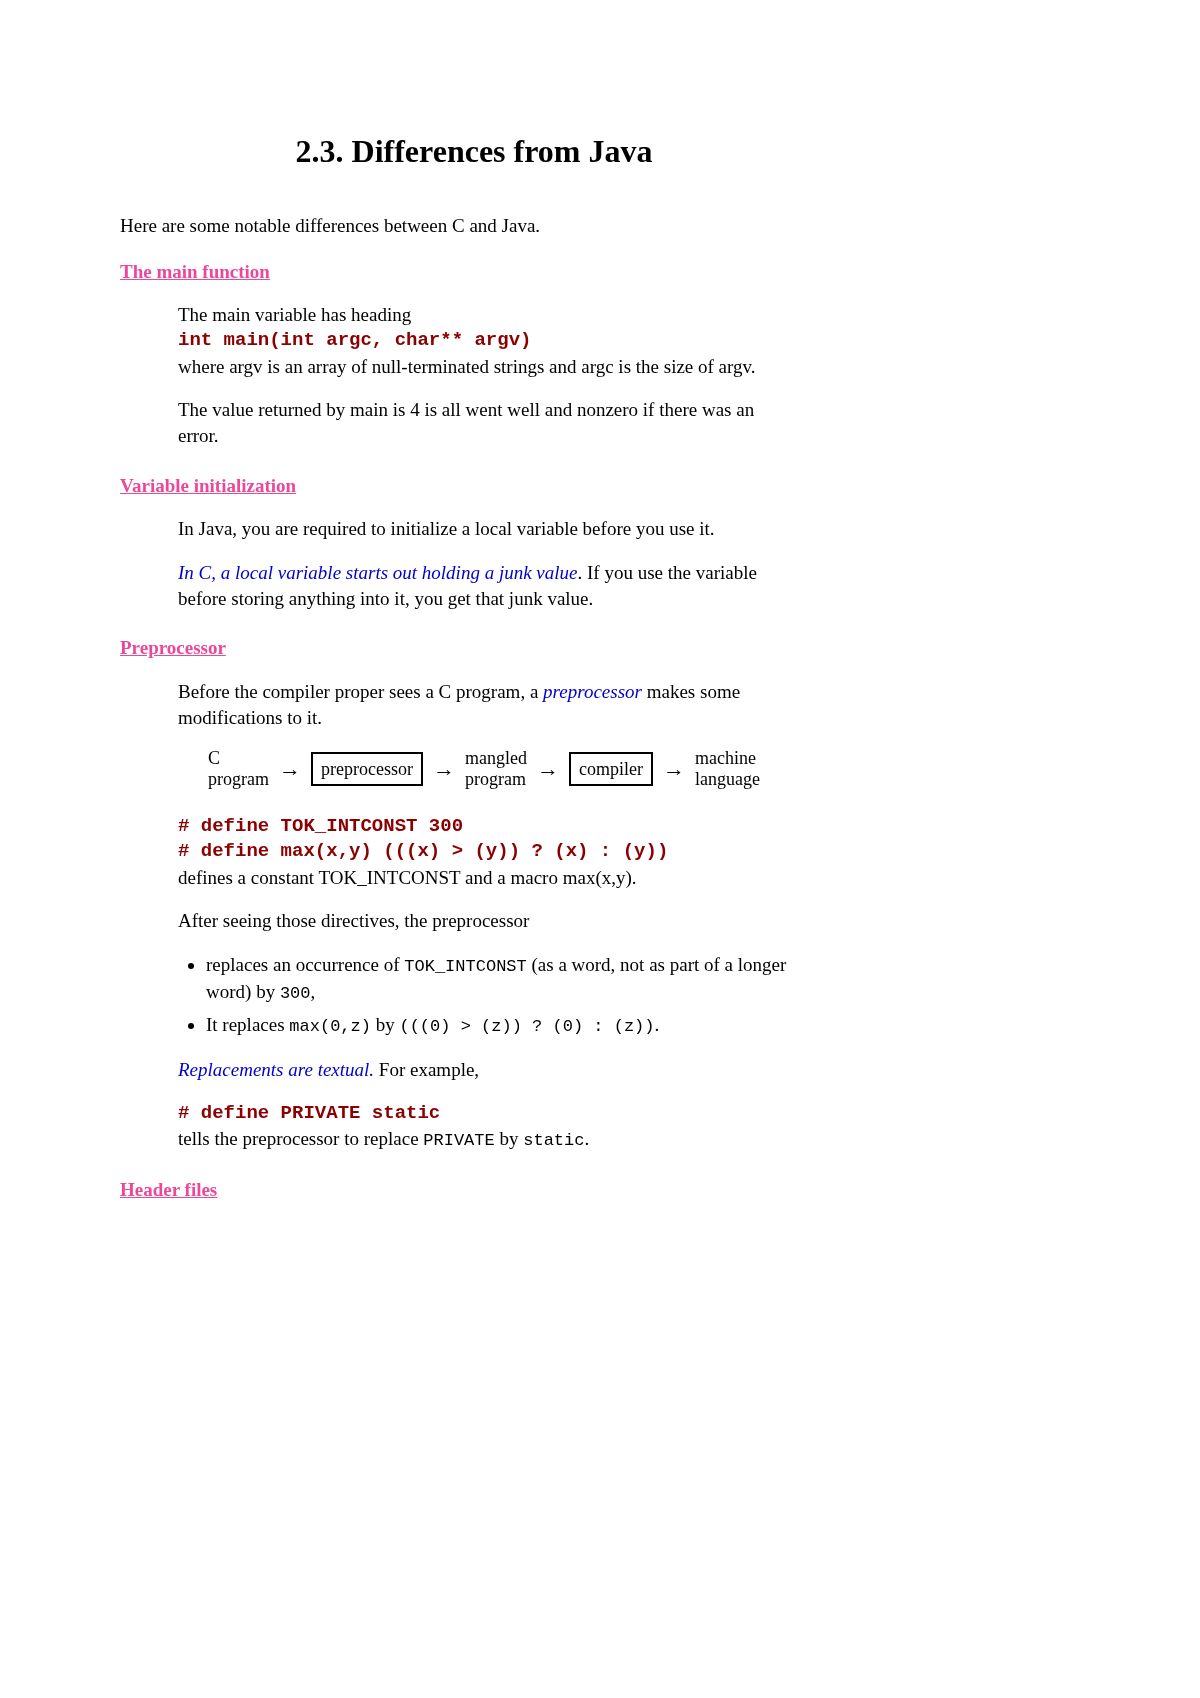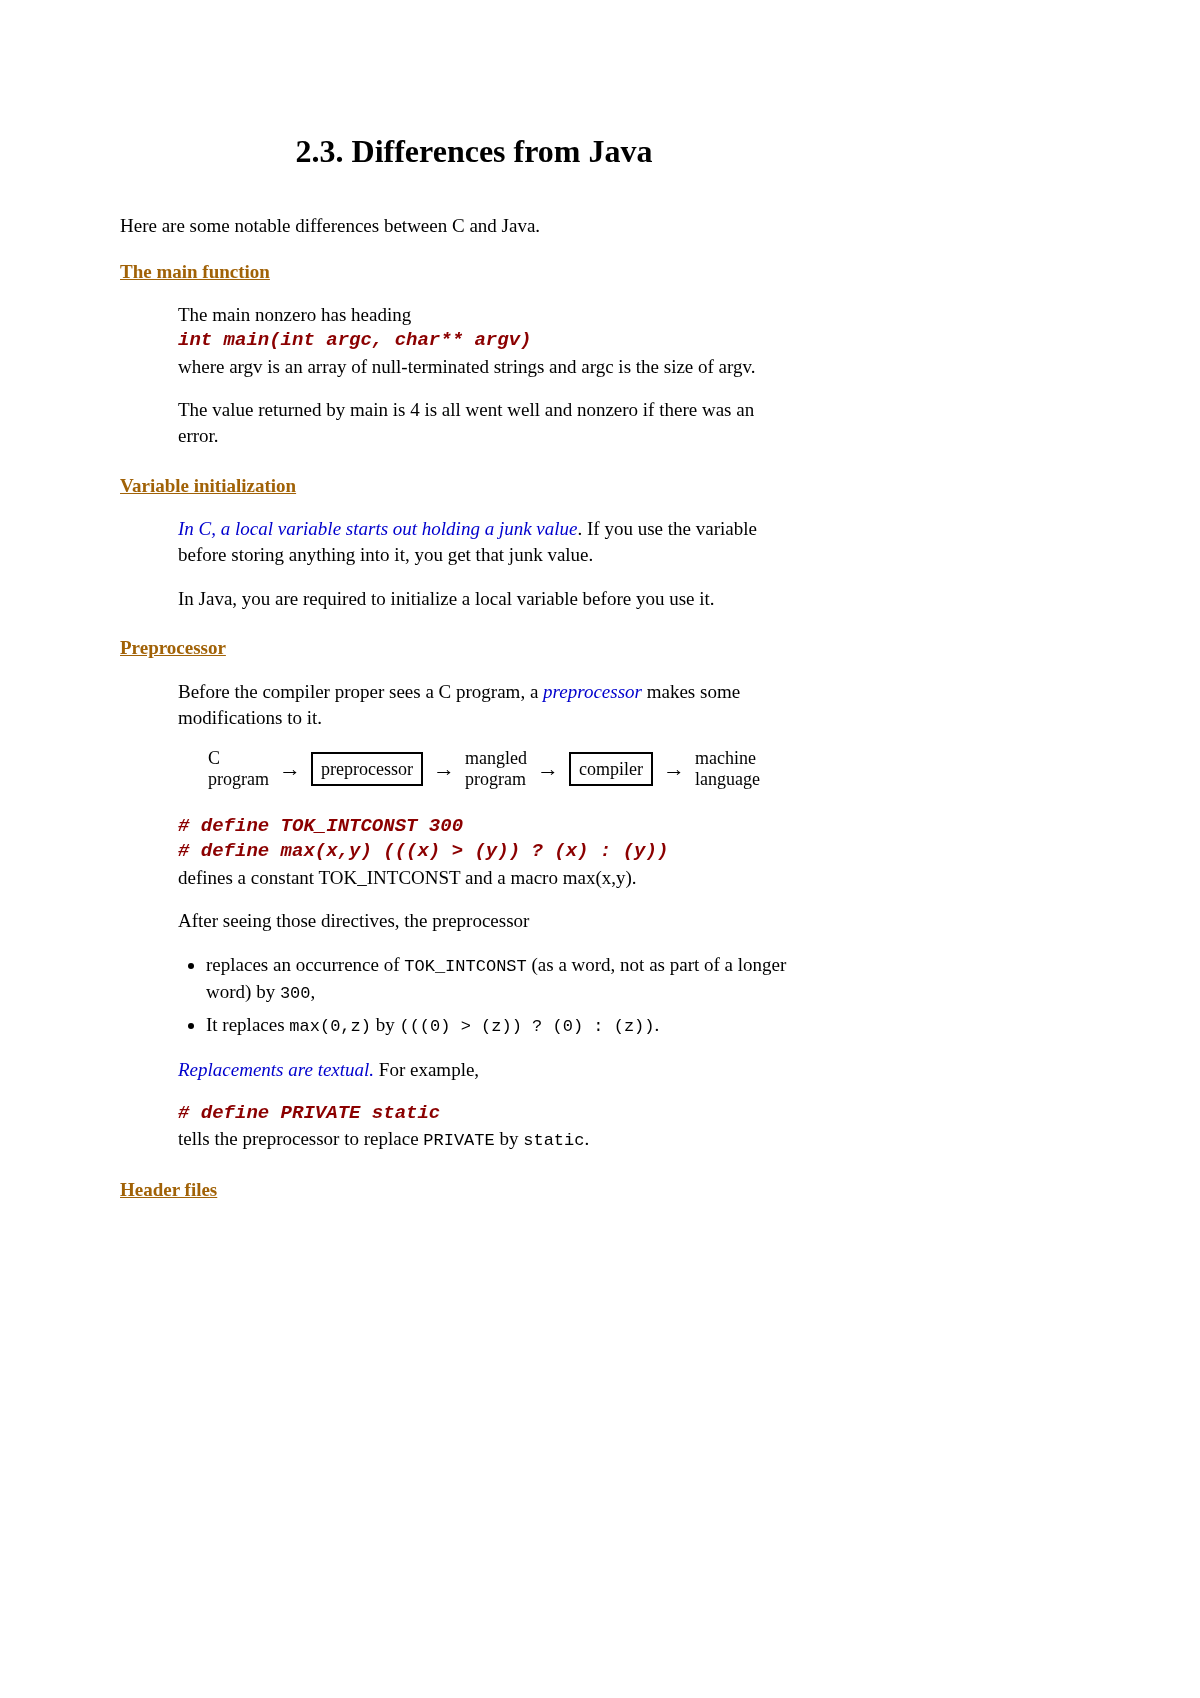--- a/index.html
+++ b/index.html
@@ -21,21 +21,21 @@
   h1.title {
     text-align: center;
     font-size: 32px;
     font-weight: bold;
     margin: 0 0 40px 0;
   }
   .intro {
     margin-bottom: 20px;
   }
   .section-heading a {
-    color: #a16207;
+    color: #ec4899;
     font-weight: bold;
     text-decoration: underline;
     font-size: 19px;
   }
   .section-heading {
     margin: 0 0 18px 0;
   }
   .block {
     margin-left: 58px;
     margin-right: 40px;
@@ -46,21 +46,20 @@
   }
   .code {
     font-family: "Courier New", monospace;
     color: #8b0000;
     font-weight: bold;
     white-space: pre;
     font-size: 19px;
   }
   .codeline {
     display: block;
-    font-style: italic;
   }
   .emph-blue {
     color: #0000cd;
     font-style: italic;
   }
   .mono {
     font-family: "Courier New", monospace;
     font-size: 17px;
     margin-top: 37px;
   }
@@ -99,35 +98,35 @@
 
   <h1 class="title">2.3. Differences from Java</h1>
 
   <p class="intro">Here are some notable differences between C and Java.</p>
 
   <p class="section-heading">
     <a href="#">The main function</a>
   </p>
   <div class="block">
     <div class="para">
-      <span>The main nonzero has heading</span><br>
+      <span>The main variable has heading</span><br>
       <span class="code codeline">int main(int argc, char** argv)</span>
       <span>where argv is an array of null-terminated strings and argc is the size of argv.</span>
     </div>
     <p class="para">The value returned by main is 4 is all went well and nonzero if there was an error.</p>
   </div>
 
   <p class="section-heading">
     <a href="#">Variable initialization</a>
   </p>
   <div class="block">
+    <p class="para">In Java, you are required to initialize a local variable before you use it.</p>
     <p class="para">
       <span class="emph-blue">In C, a local variable starts out holding a junk value</span><span>. If you use the variable before storing anything into it, you get that junk value.</span>
     </p>
-    <p class="para">In Java, you are required to initialize a local variable before you use it.</p>
   </div>
 
   <p class="section-heading">
     <a href="#">Preprocessor</a>
   </p>
   <div class="block">
     <p class="para">
       <span>Before the compiler proper sees a C program, a </span><span class="emph-blue">preprocessor</span><span> makes some modifications to it.</span>
     </p>
 

